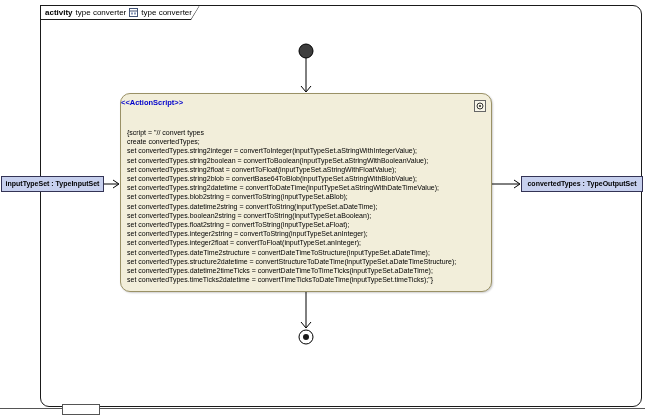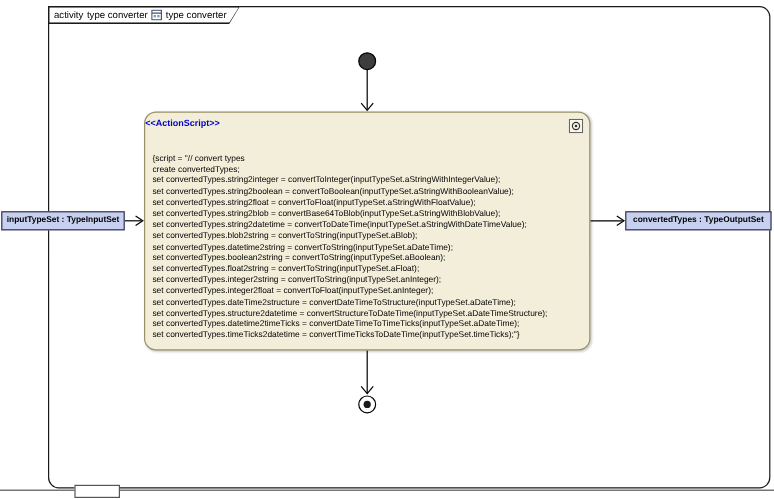--- a/index.html
+++ b/index.html
@@ -13,21 +13,21 @@
 
   
   .tab-outer { position:absolute; left:40px; top:5px; width:160px; height:15px;
                background:#1a1a1a;
                clip-path:polygon(0 0,100% 0,calc(100% - 9px) 100%,0 100%); }
   .tab-inner { position:absolute; left:41px; top:6px; width:158px; height:13px;
                background:#ffffff;
                clip-path:polygon(0 0,100% 0,calc(100% - 8px) 100%,0 100%);
                display:flex; align-items:center; gap:3px; padding-left:4px;
                font-size:8px; color:#000; white-space:nowrap; }
-  .tab-inner .kw { font-weight:normal; }
+  .tab-inner .kw { font-weight:bold; }
   .tab-icon { display:inline-flex; width:9px; height:9px; }
 
   
   .action { position:absolute; left:120px; top:93px; width:372px; height:199px;
             background:#f2eeda; border:1px solid #9a9166; border-radius:10px;
             box-shadow:1px 1px 2px rgba(0,0,0,0.2); }
   .stereo { margin-top:4px; text-align:left; font-size:7.5px; color:#0000cc;font-weight:bold; }
   .title  { margin-top:1px; text-align:center; font-size:8px; font-weight:bold; color:#000; }
   .corner-icon { position:absolute; top:4px; right:5px; width:12px; height:12px; }
   .script { position:absolute; left:6px; right:3px; top:34px; bottom:2px;

